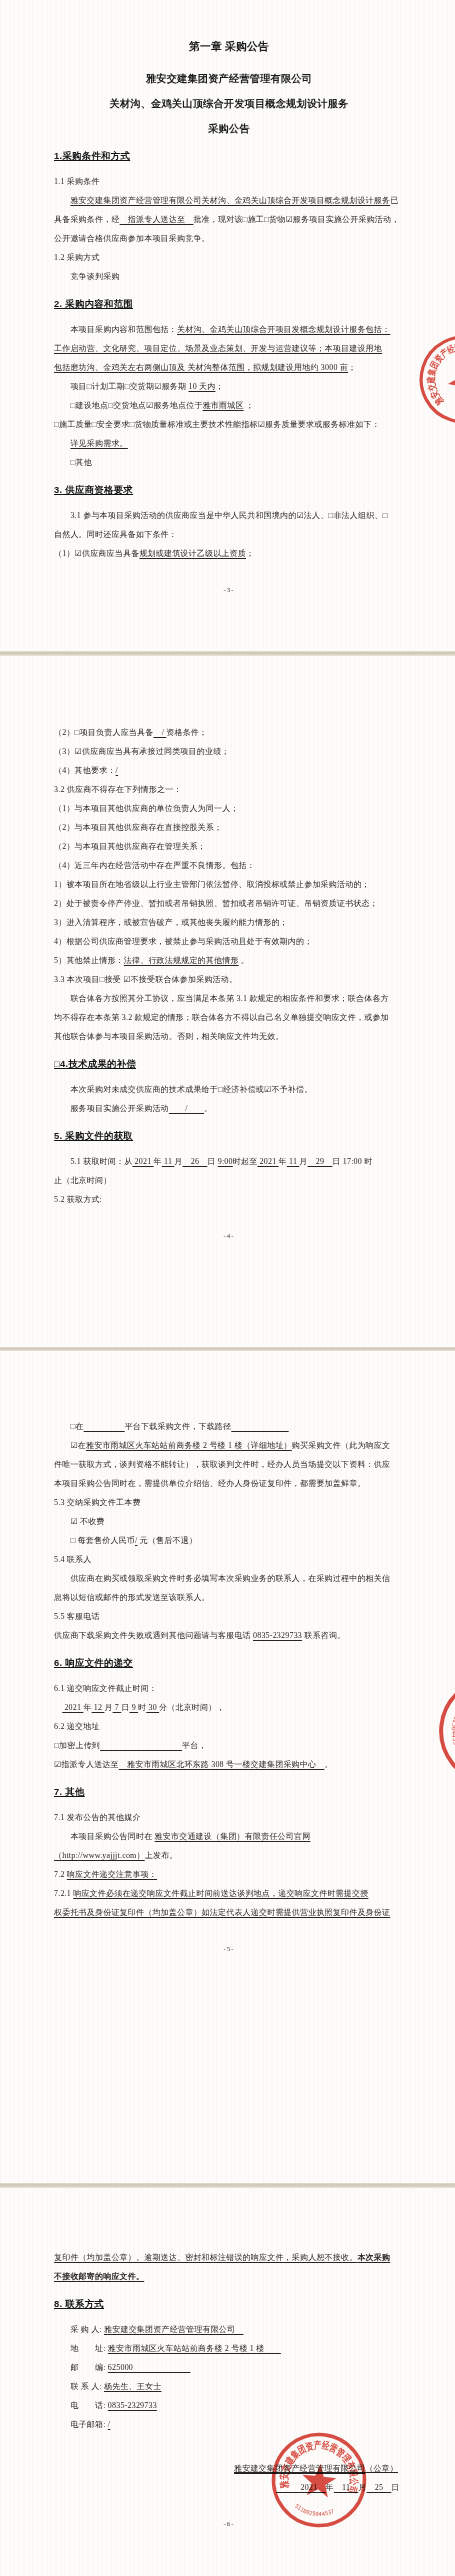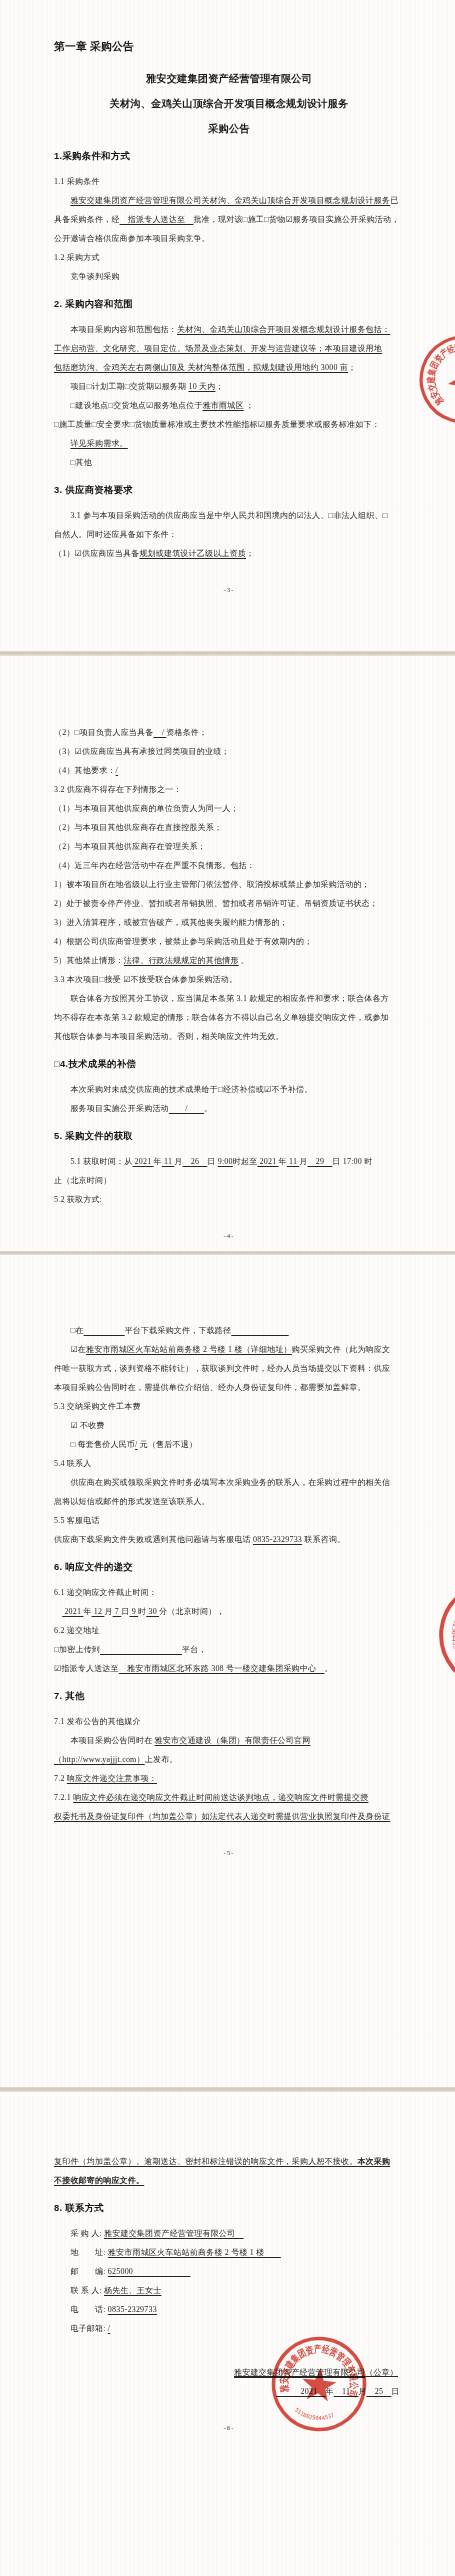--- a/index.html
+++ b/index.html
@@ -8,25 +8,25 @@
   .page::after{content:"";position:absolute;inset:0;pointer-events:none;
     background:repeating-linear-gradient(90deg, rgba(60,50,30,.015) 0 1.7px, transparent 1.7px 4.6px);}
   .page-sep{height:4.6px;background:linear-gradient(to bottom,#e3dccf,#cdc5b6 45%,#ece6da);}
   .page-content{padding-left:54px;padding-right:51px;position:relative;z-index:2;}
   .pt1{padding-top:38px;} .pt2{padding-top:67px;} .pt3{padding-top:66px;} .pt4{padding-top:60px;}
   .ln{font-family:"Liberation Serif","DejaVu Serif",serif;font-size:8px;line-height:19px;
       color:#262524;letter-spacing:0.2px;white-space:nowrap;}
   .ln .u{text-decoration:underline;text-underline-offset:1.7px;text-decoration-thickness:0.6px;}
   .ln .b{font-weight:bold;}
   .ln-chapter{font-family:Liberation Serif, serif;font-weight:bold;
-      font-size:10.8px;line-height:16px;color:#1c1c1c;margin:0 0 17px;}
+      font-size:10.8px;line-height:16px;text-align:center;color:#1c1c1c;margin:0 0 17px;}
   .ln-title{font-family:"Liberation Sans","DejaVu Sans",sans-serif;font-weight:bold;
       font-size:10.2px;line-height:15px;text-align:center;color:#1c1c1c;margin:0 0 10.2px;}
   .ln-h1{font-family:"Liberation Sans","DejaVu Sans",sans-serif;font-weight:bold;
-      font-size:9.4px;line-height:17px;color:#141414;margin:9px 0 8px;letter-spacing:0.3px;}
+      font-size:9.4px;line-height:17px;color:#141414;margin:9px 0 8px;letter-spacing:0.3px;text-decoration:underline;}
   .ln-pagenum{text-align:center;font-size:6.8px;letter-spacing:1.1px;margin-top:17px;color:#3a3a3a;}
   .ln-sign{margin-top:25px;padding-left:180px;text-decoration:underline;}
   .ln-date{padding-left:222px;}
   .stamp{position:absolute;pointer-events:none;mix-blend-mode:multiply;opacity:.88;z-index:5;}
 </style>
 </head>
 <body>
 
 <div id="canvas">
 
@@ -65,21 +65,21 @@
           </defs>
           <circle cx="100" cy="100" r="91" fill="none" stroke="#d5352a" stroke-width="7"></circle>
           <path d="M100,68 L108.5,92.4 L134.2,92.9 L113.7,108.4 L121.2,133.1 L100,118.4 L78.8,133.1 L86.3,108.4 L65.8,92.9 L91.5,92.4 Z" fill="#d5352a"></path>
           <text font-size="20" font-weight="bold" fill="#d5352a" font-family="Liberation Sans, DejaVu Sans, sans-serif"><textPath href="#st1" startOffset="0" textLength="238" lengthAdjust="spacingAndGlyphs">雅安交建集团资产经营管理有限公司</textPath></text>
           <text font-size="11" fill="#d5352a" font-family="DejaVu Sans Mono, monospace"><textPath href="#sb1" startOffset="4" textLength="86" lengthAdjust="spacingAndGlyphs">5118025044537</textPath></text>
         </svg></div>
   </section>
 
   <div class="page-sep"></div>
 
-  <section class="page" style="height:595px">
+  <section class="page" style="height:691px">
     <div class="page-content pt2">
         <div class="ln ln-body"><span>（2）□项目负责人应当具备</span><span class="u">　/ </span><span>资格条件；</span></div>
         <div class="ln ln-body"><span>（3）☑供应商应当具有承接过同类项目的业绩；</span></div>
         <div class="ln ln-body"><span>（4）其他要求：</span><span class="u">/</span></div>
         <div class="ln ln-body"><span>3.2 供应商不得存在下列情形之一：</span></div>
         <div class="ln ln-body"><span>（1）与本项目其他供应商的单位负责人为同一人；</span></div>
         <div class="ln ln-body"><span>（2）与本项目其他供应商存在直接控股关系；</span></div>
         <div class="ln ln-body"><span>（2）与本项目其他供应商存在管理关系；</span></div>
         <div class="ln ln-body"><span>（4）近三年内在经营活动中存在严重不良情形。包括：</span></div>
         <div class="ln ln-body"><span>1）被本项目所在地省级以上行业主管部门依法暂停、取消投标或禁止参加采购活动的；</span></div>

